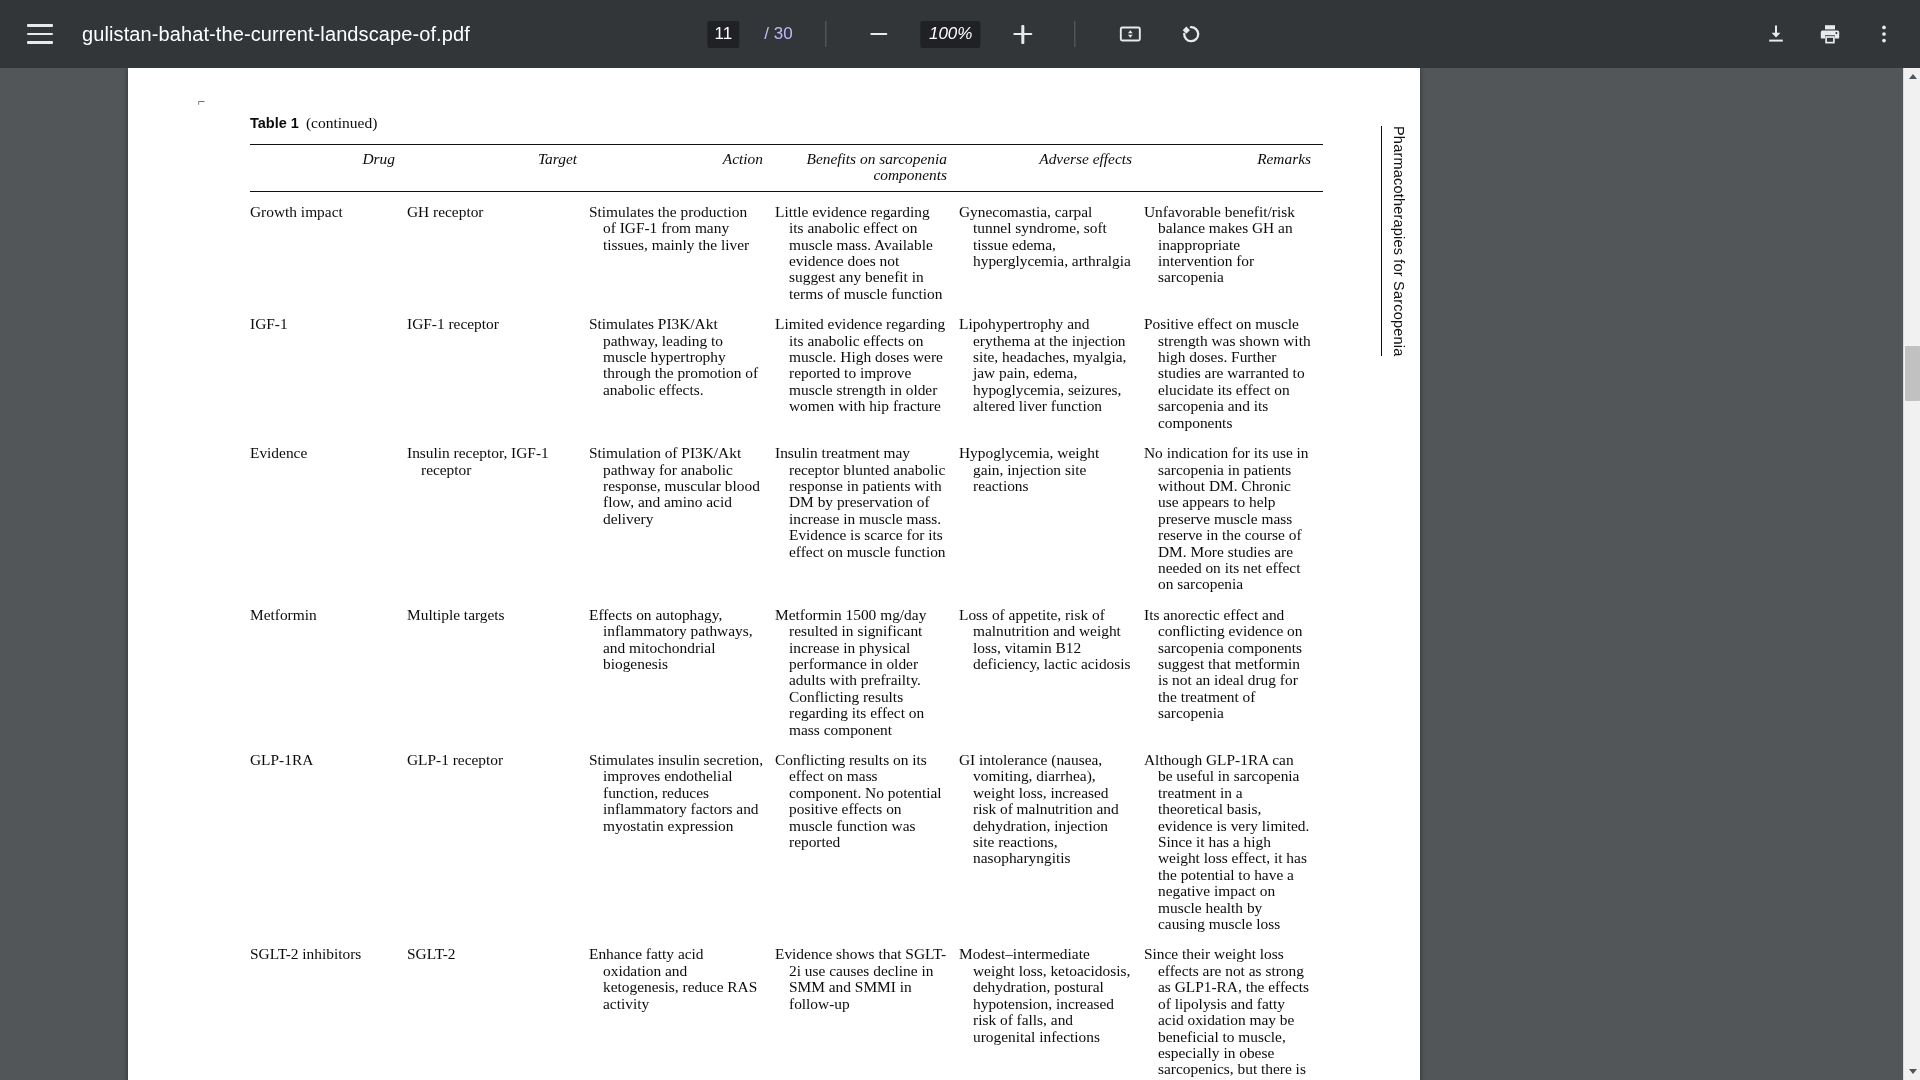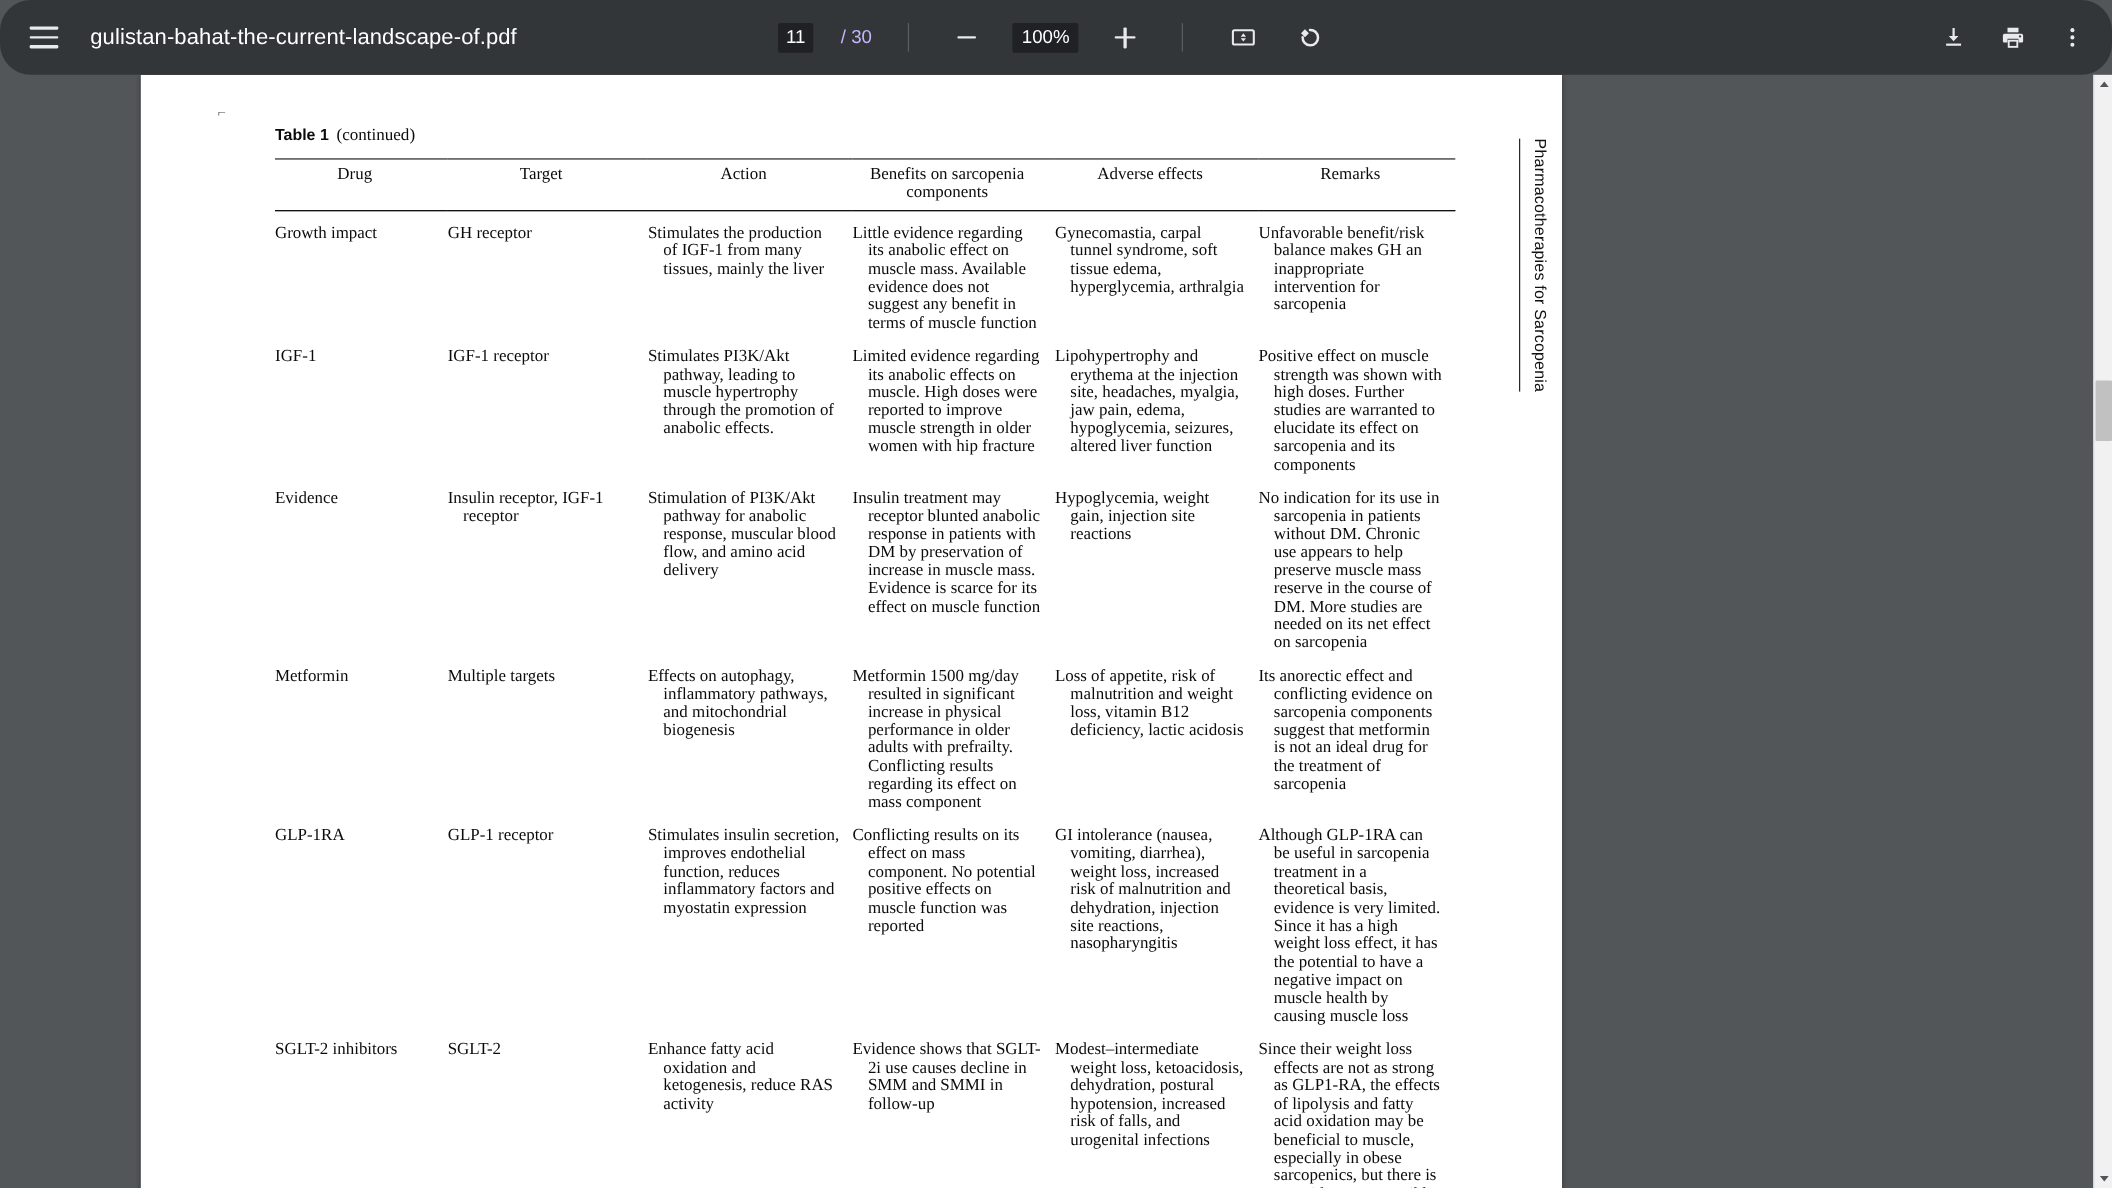--- a/index.html
+++ b/index.html
@@ -12,21 +12,20 @@
 
   
   #toolbar {
     position: absolute; top: 0; left: 0;
     width: 1920px; height: 68px;
     background: #323639;
     display: flex; align-items: center;
     color: #e8eaed;
     user-select: none;
     z-index: 10;
-    border-radius: 28px;
   }
   .tb-icon-btn {
     width: 44px; height: 44px;
     display: flex; align-items: center; justify-content: center;
     border-radius: 50%;
     cursor: pointer;
     flex: none;
   }
 
   #hamburger { margin-left: 18px; }
@@ -97,20 +96,21 @@
   #zoom-box {
     background: #202124;
     color: #ffffff;
     font-size: 17px;
     height: 27px;
     min-width: 60px;
     padding: 0 8px;
     display: flex; align-items: center; justify-content: center;
     border-radius: 2px;
     margin: 0 7px;
+    font-style: italic;
   }
 
   #right-icons {
     position: absolute; right: 14px;
     display: flex; align-items: center; gap: 10px;
   }
 
   
   #viewer {
     position: absolute;
@@ -185,26 +185,27 @@
 
   table.pdf-table {
     position: absolute;
     left: 122px; top: 76px;
     width: 1073px;
     border-collapse: collapse;
     font-size: 15.4px;
     line-height: 16.4px;
   }
   table.pdf-table thead th {
-    text-align: center;
+    text-align: right;
     font-weight: normal;
     vertical-align: top;
     padding: 6px 12px 7px 0;
     border-top: 1.6px solid #111;
     border-bottom: 1.6px solid #111;
+    font-style: italic;
   }
   table.pdf-table tbody td {
     vertical-align: top;
     padding: 10px 12px 4px 0;
     text-indent: -14px;
     padding-left: 14px;
   }
   table.pdf-table tbody tr:first-child td { padding-top: 12px; }
   .col-drug  { width: 157px; }
   .col-target{ width: 182px; margin-left: 12px; }

